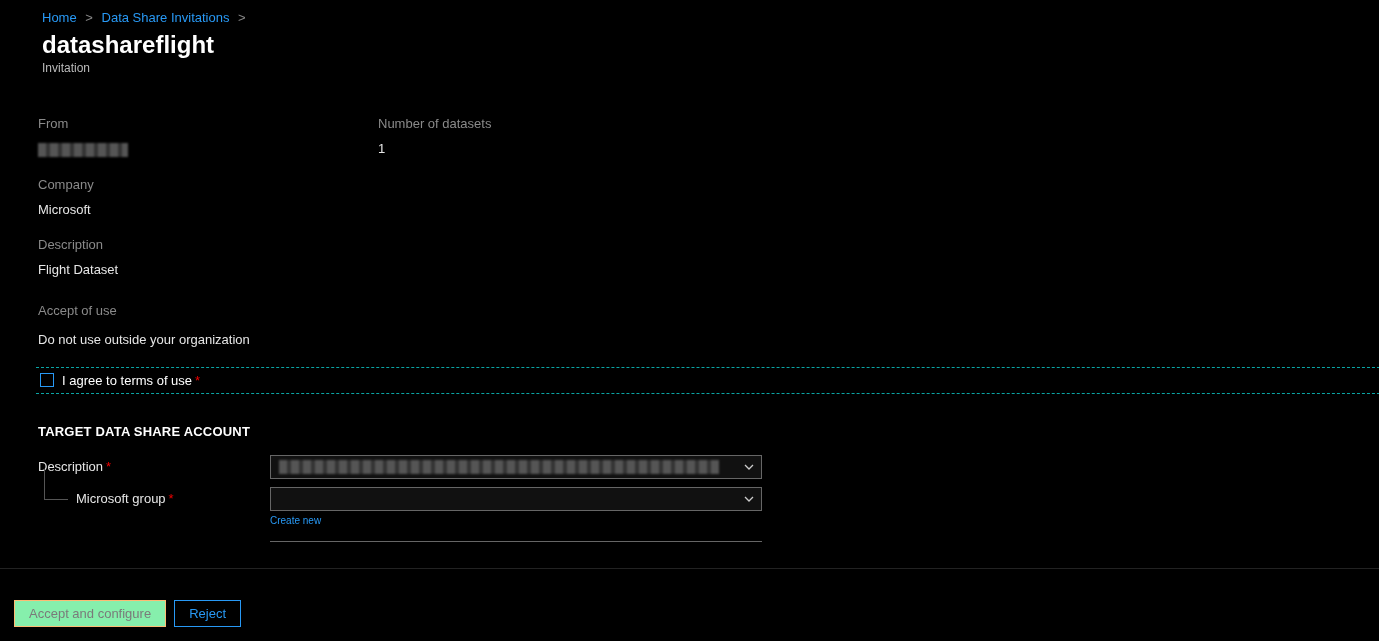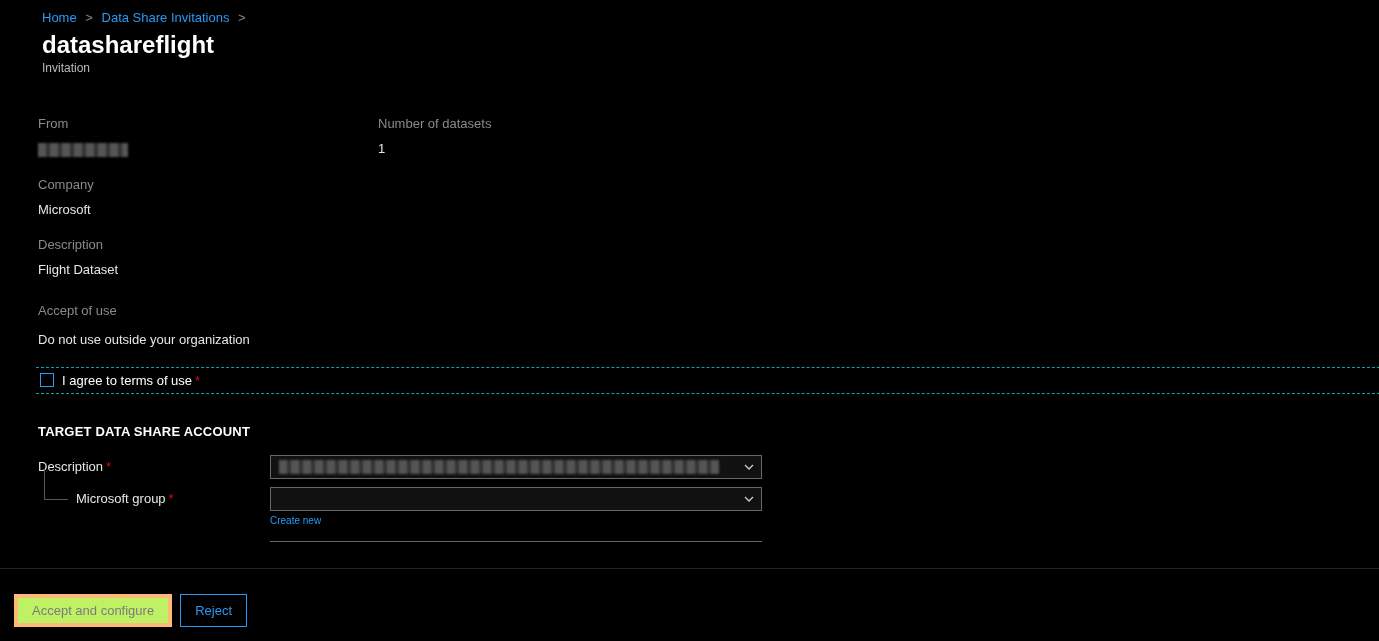--- a/index.html
+++ b/index.html
@@ -191,23 +191,23 @@
     gap: 8px;
   }
   .btn {
     font-size: 13px;
     padding: 5px 14px;
     border: 1px solid transparent;
     cursor: pointer;
     font-family: inherit;
   }
   .btn-disabled {
-    background: #bef264;
+    background: #86efac;
     color: #7a7a7a;
-    border: 4px solid #fdba74;
+    border: 1px solid #fdba74;
   }
   .btn-secondary {
     background: transparent;
     color: #2899f5;
     border: 1px solid #2899f5;
   }
 </style>
 </head>
 <body>
 

